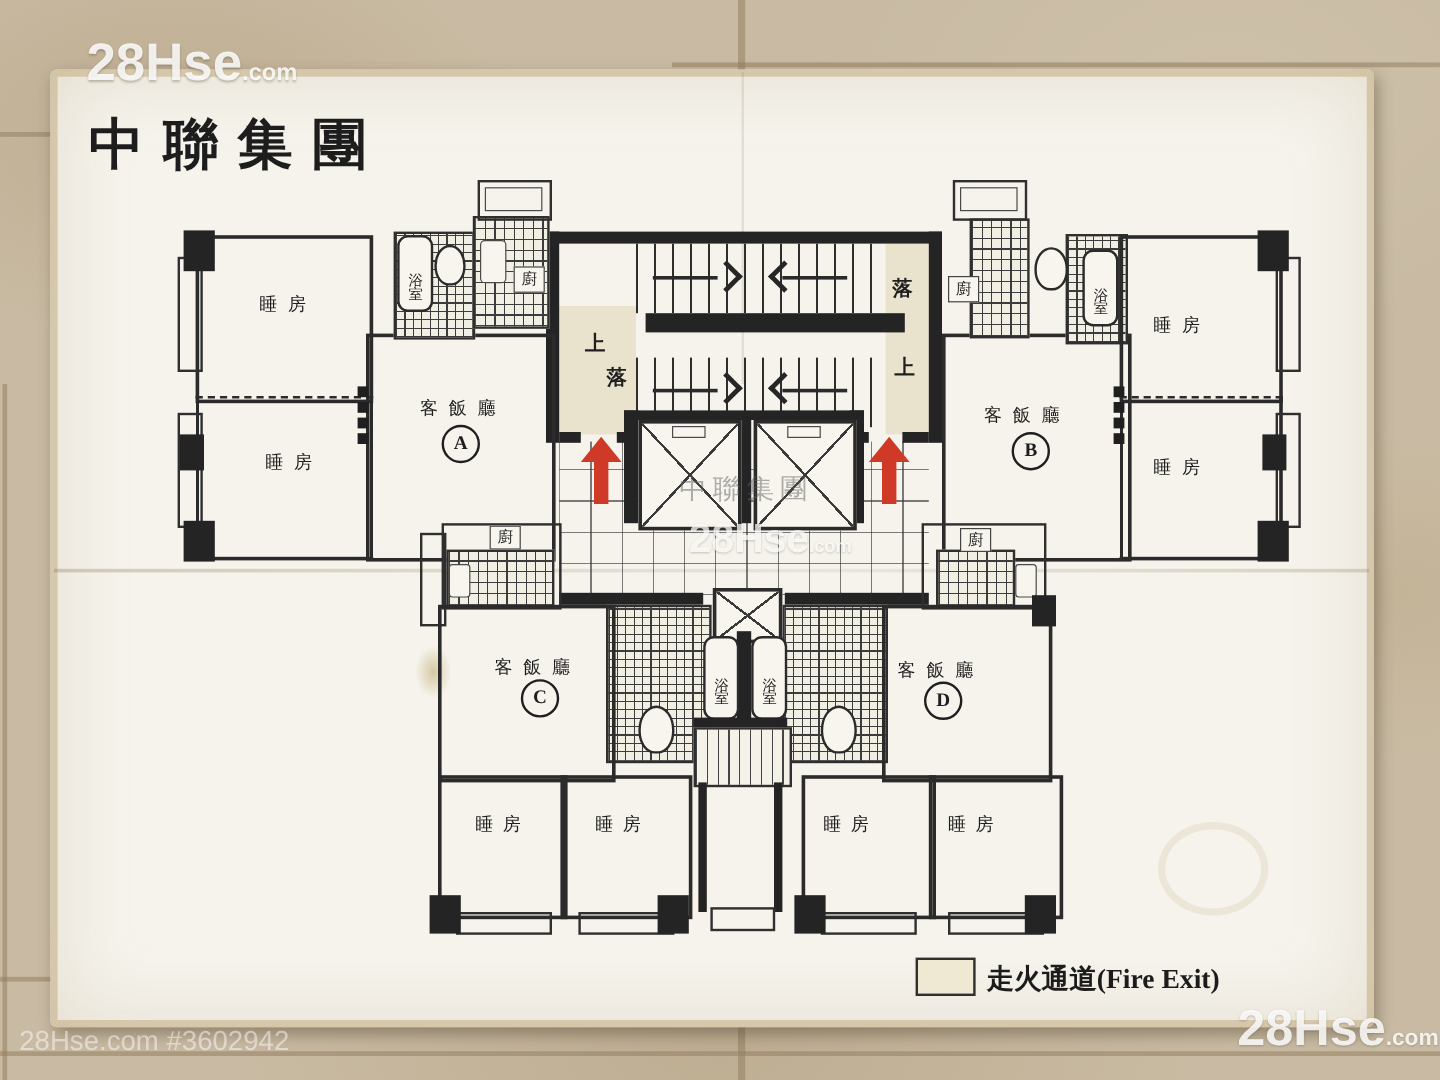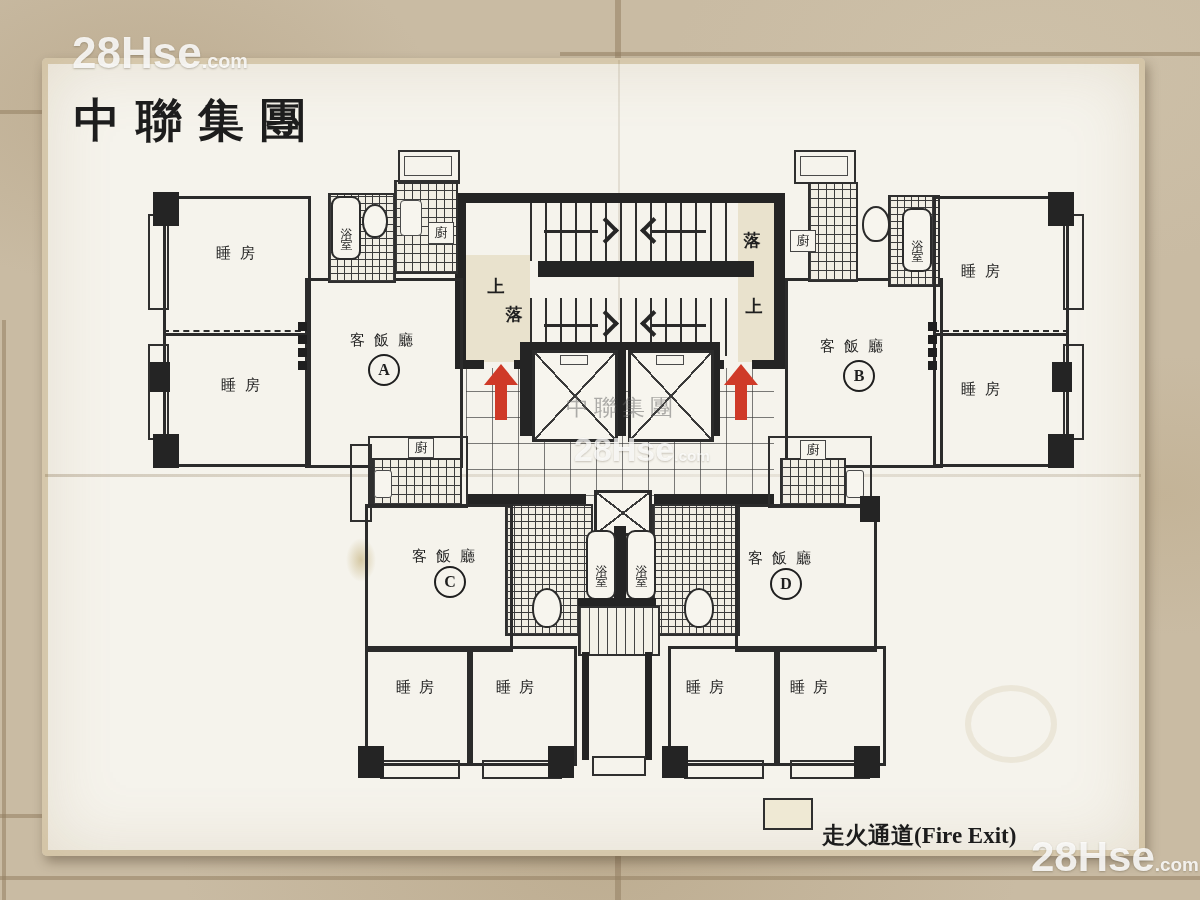--- a/index.html
+++ b/index.html
@@ -60,21 +60,21 @@
   .arr .shaft{width:12px;height:35px;background:#cf3a28;margin:0 auto;}
   
   .wm{position:absolute;color:rgba(255,255,255,.85);font-weight:700;
     font-family:Liberation Sans, sans-serif;text-shadow:0 1px 2px rgba(90,80,60,.35);white-space:nowrap;margin-left:36px;}
   .wm .suf{font-size:.45em;font-weight:700;}
   .wm-grey{position:absolute;color:rgba(255,255,255,.48);font-family:"Liberation Sans",sans-serif;white-space:nowrap;}
   .wm-agency{position:absolute;color:rgba(95,95,95,.5);font-family:Liberation Sans, sans-serif;
     letter-spacing:5px;white-space:nowrap;}
   .title{position:absolute;left:74px;top:90px;font:700 46px "DejaVu Serif",serif;color:#1d1d1d;
     letter-spacing:16px;white-space:nowrap;}
-  .legend-lbl{position:absolute;font:600 23px "Liberation Serif",serif;color:#1c1c1c;white-space:nowrap;margin-top:20px;}
+  .legend-lbl{position:absolute;font:600 23px "Liberation Serif",serif;color:#1c1c1c;white-space:nowrap;}
   .stair-lbl{font:700 17px "Liberation Serif",serif;}
   .stain{position:absolute;border-radius:50%;}
 </style>
 </head>
 <body>
 
 <div class="scene">
 
   <div class="grout" style="left:615px;top:0;width:6px;height:900px;"></div>
   <div class="grout" style="left:2px;top:320px;width:4px;height:580px;"></div>
@@ -244,14 +244,15 @@
   <div class="wm" style="left:36px;top:28px;font-size:44px;">
     <span>28Hse</span><span class="suf">.com</span>
   </div>
   <div class="wm-agency" style="left:566px;top:392px;font-size:23px;">中聯集團</div>
   <div class="wm" style="left:538px;top:430px;font-size:34px;opacity:.85;">
     <span>28Hse</span><span class="suf">.com</span>
   </div>
   <div class="wm" style="left:995px;top:833px;font-size:42px;">
     <span>28Hse</span><span class="suf">.com</span>
   </div>
+  <div class="wm-grey" style="left:16px;top:854px;font-size:23px;">28Hse.com #3602942</div>
 
 </div>
 
 </body></html>

